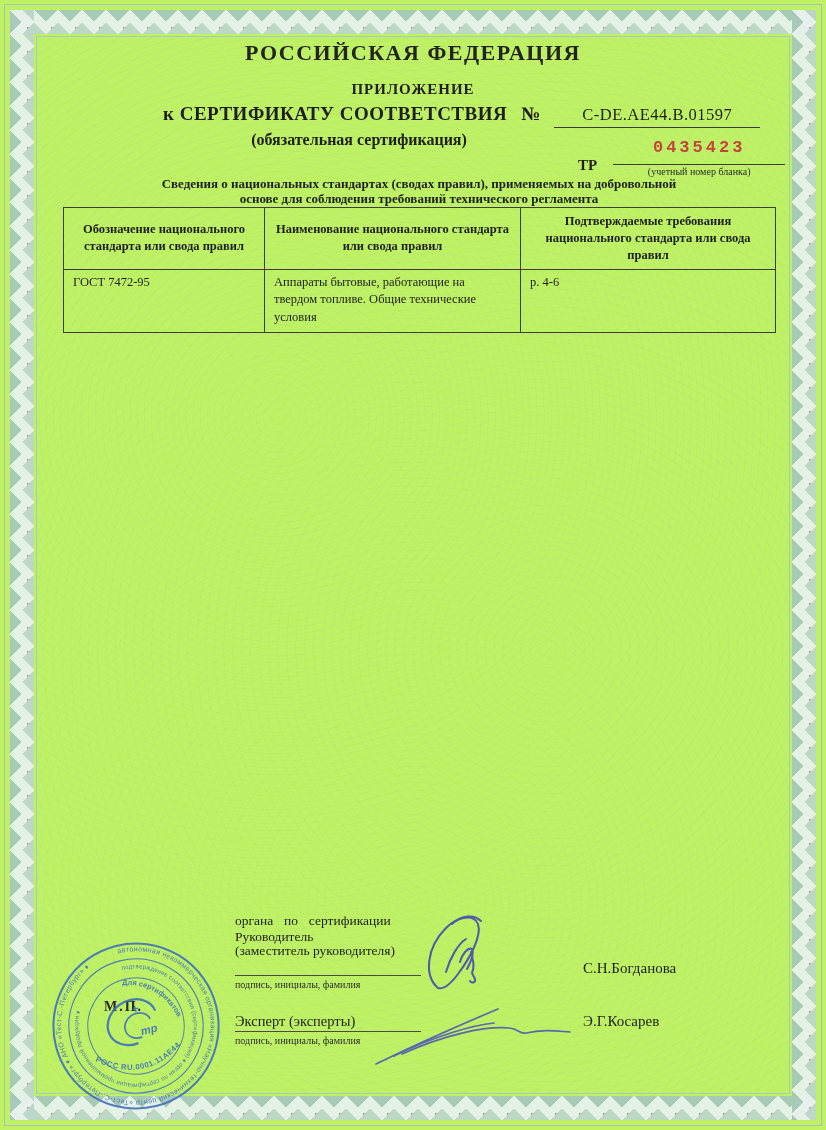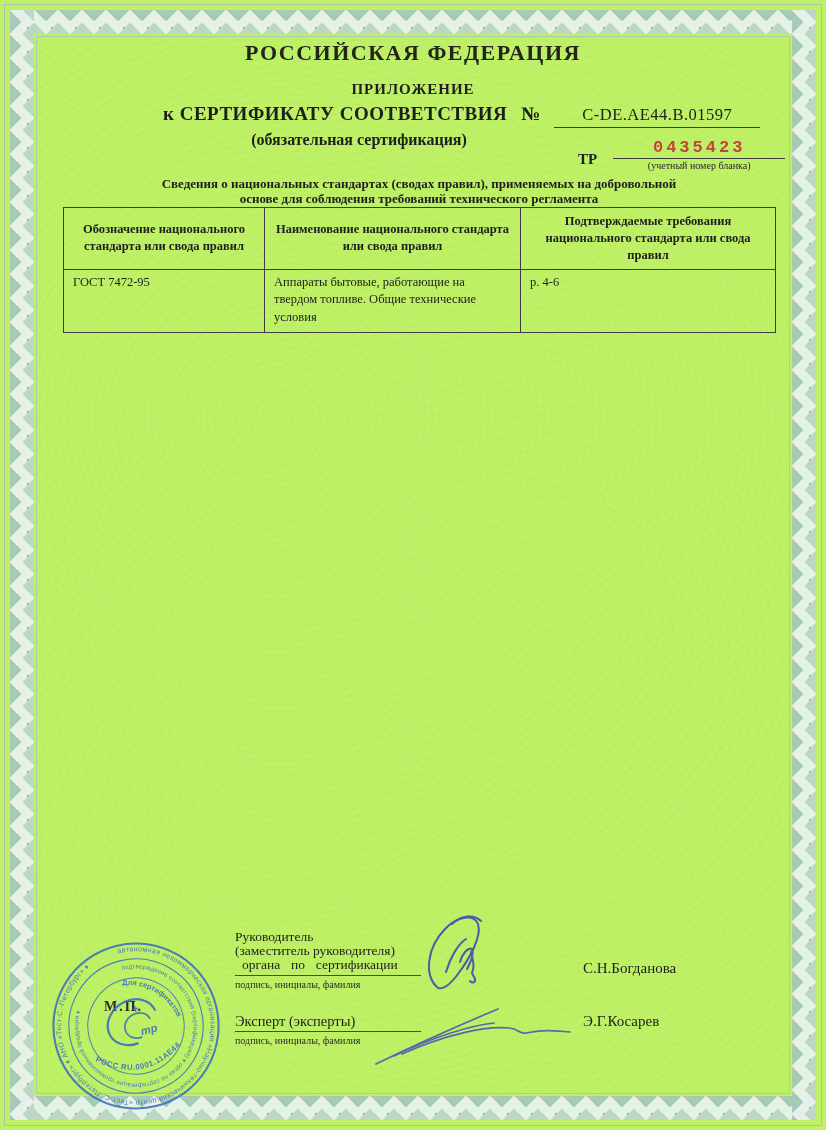--- a/index.html
+++ b/index.html
@@ -51,21 +51,21 @@
   .num-sign { font-size:19px; font-weight:bold; margin-left:14px; }
   .cert-number-field { margin-left:14px; width:206px; text-align:center;
     border-bottom:1px solid #3c3c3c; font-size:16.5px; letter-spacing:.5px; padding-bottom:2px; }
   .cert-kind { position:absolute; left:163px; top:131px; width:392px; text-align:center;
     font-size:16px; font-weight:bold; }
   .tr-row { position:absolute; left:578px; top:138px; display:flex; align-items:flex-end; }
   .tr-label { font-size:15px; font-weight:bold; margin-right:16px; padding-bottom:3px; }
   .blank-wrap { width:172px; }
   .blank-number { display:block; text-align:center; font-family:"Liberation Mono", monospace;
     font-weight:bold; font-size:17px; letter-spacing:3px; color:#c5443a;
-    border-bottom:1px solid #3c3c3c; padding-bottom:1px; }
+    border-bottom:1px solid #3c3c3c; padding-bottom:7px; }
   .blank-caption { display:block; text-align:center; font-size:10px; color:#2a2a2a; margin-top:1px; }
   .intro { position:absolute; left:63px; top:177px; width:712px; text-align:center;
     font-size:13px; font-weight:bold; line-height:1.12; }
   
   table.standards { position:absolute; left:63px; top:207px; width:712px;
     border-collapse:collapse; table-layout:fixed; }
   table.standards th, table.standards td { border:1.4px solid #3d3d3d; }
   table.standards th { font-size:12.5px; font-weight:bold; text-align:center;
     vertical-align:middle; padding:5px 10px; line-height:1.35; height:43px; }
   table.standards td { font-size:12.5px; vertical-align:top; padding:4px 9px 6px 9px; line-height:1.4; }
@@ -129,21 +129,21 @@
     <tr class="row-1">
       <td>ГОСТ 7472-95</td>
       <td>Аппараты бытовые, работающие на твердом топливе. Общие технические условия</td>
       <td>р. 4-6</td>
     </tr>
   </tbody>
     </table>
 
   <div class="sig-label" style="top:930px;">Руководитель</div>
   <div class="sig-label" style="top:944px;">(заместитель руководителя)</div>
-  <div class="sig-label role-line3" style="top:958px;margin-left:7px;">органа по сертификации</div>
+  <div class="sig-label role-line3" style="top:914px;">органа по сертификации</div>
   <div class="rule" style="top:975px;"></div>
   <div class="sig-caption" style="top:979px;">подпись, инициалы, фамилия</div>
   <div class="sig-name" style="top:960px;">С.Н.Богданова</div>
 
   <div class="sig-label" style="top:1014px; font-size:14.5px;">Эксперт (эксперты)</div>
   <div class="rule" style="top:1031px;"></div>
   <div class="sig-caption" style="top:1035px;">подпись, инициалы, фамилия</div>
   <div class="sig-name" style="top:1013px;">Э.Г.Косарев</div>
 
   <div class="mp-mark">М.П.</div>

